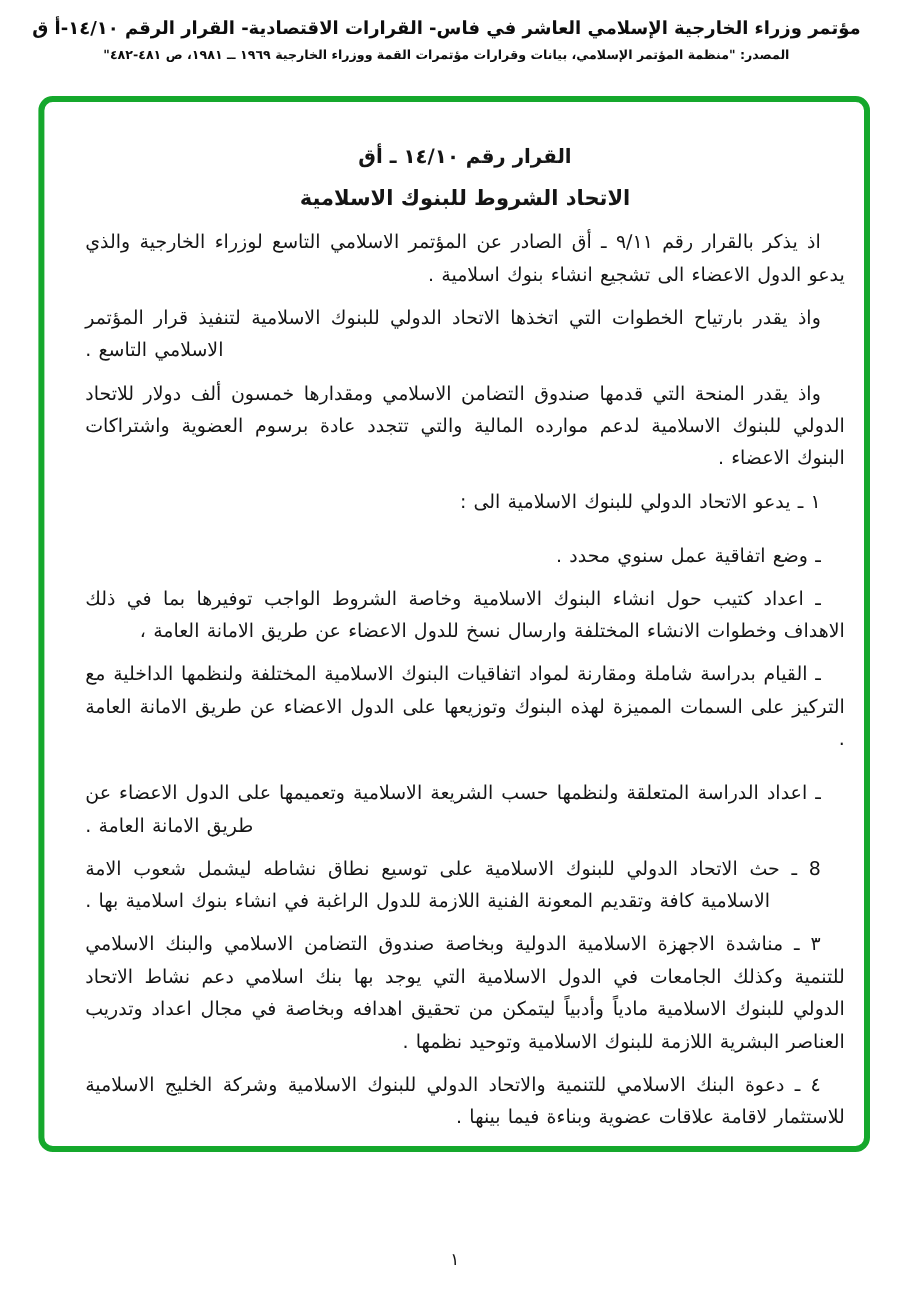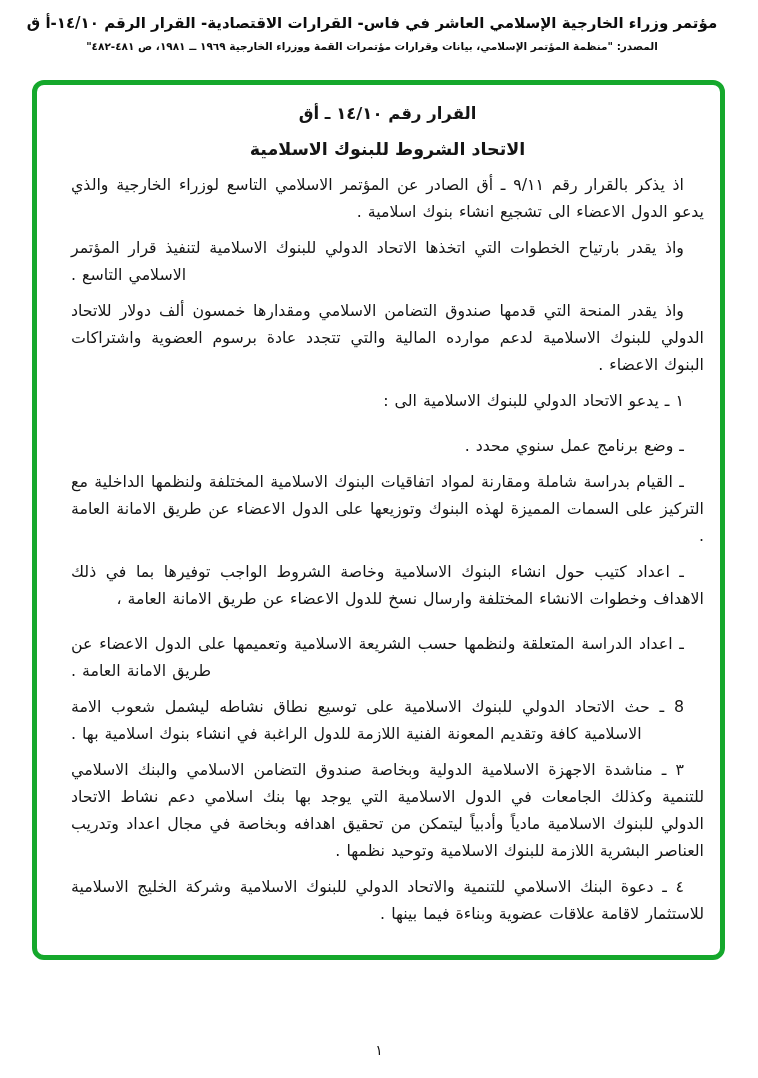--- a/index.html
+++ b/index.html
@@ -21,21 +21,21 @@
   }
   .header-line2 {
     font-size:10.5px; font-weight:bold; margin-top:5px; color:#0d0d0d;
   }
   
   .decision-frame {
     position:absolute; left:32px; top:80px;
     width:693px; height:880px;
     border:5px solid #15a82c; border-radius:12px;
     background:#ffffff;
-    padding:12px 16px 12px 34px;
+    padding:29px 16px 12px 34px;
     direction:rtl;
     overflow:hidden;
   }
   .doc-title {
     text-align:center; font-size:16.5px; font-weight:600;
     margin-top:4px; line-height:26px;
   }
   .doc-subtitle {
     text-align:center; font-size:17.5px; font-weight:bold;
     margin-top:9px; line-height:26px; margin-bottom:4px;
@@ -66,23 +66,23 @@
 
 <div class="decision-frame" style="border-color: rgb(21, 168, 44);">
   <div class="doc-title">القرار رقم ١٤/١٠ ـ أق</div>
   <div class="doc-subtitle">الاتحاد الشروط للبنوك الاسلامية</div>
   <div class="doc-body">
 
       <p class="para">اذ يذكر بالقرار رقم ٩/١١ ـ أق الصادر عن المؤتمر الاسلامي التاسع لوزراء الخارجية والذي يدعو الدول الاعضاء الى تشجيع انشاء بنوك اسلامية .</p>
       <p class="para last-left">واذ يقدر بارتياح الخطوات التي اتخذها الاتحاد الدولي للبنوك الاسلامية لتنفيذ قرار المؤتمر الاسلامي التاسع .</p>
       <p class="para">واذ يقدر المنحة التي قدمها صندوق التضامن الاسلامي ومقدارها خمسون ألف دولار للاتحاد الدولي للبنوك الاسلامية لدعم موارده المالية والتي تتجدد عادة برسوم العضوية واشتراكات البنوك الاعضاء .</p>
       <p class="para">١ ـ يدعو الاتحاد الدولي للبنوك الاسلامية الى :</p>
-      <p class="para gap">ـ وضع برنامج عمل سنوي محدد .</p>
+      <p class="para gap">ـ وضع اتفاقية عمل سنوي محدد .</p>
+      <p class="para">ـ اعداد كتيب حول انشاء البنوك الاسلامية وخاصة الشروط الواجب توفيرها بما في ذلك الاهداف وخطوات الانشاء المختلفة وارسال نسخ للدول الاعضاء عن طريق الامانة العامة ،</p>
       <p class="para">ـ القيام بدراسة شاملة ومقارنة لمواد اتفاقيات البنوك الاسلامية المختلفة ولنظمها الداخلية مع التركيز على السمات المميزة لهذه البنوك وتوزيعها على الدول الاعضاء عن طريق الامانة العامة .</p>
-      <p class="para">ـ اعداد كتيب حول انشاء البنوك الاسلامية وخاصة الشروط الواجب توفيرها بما في ذلك الاهداف وخطوات الانشاء المختلفة وارسال نسخ للدول الاعضاء عن طريق الامانة العامة ،</p>
       <p class="para last-left gap">ـ اعداد الدراسة المتعلقة ولنظمها حسب الشريعة الاسلامية وتعميمها على الدول الاعضاء عن طريق الامانة العامة .</p>
       <p class="para last-left">8 ـ حث الاتحاد الدولي للبنوك الاسلامية على توسيع نطاق نشاطه ليشمل شعوب الامة الاسلامية كافة وتقديم المعونة الفنية اللازمة للدول الراغبة في انشاء بنوك اسلامية بها .</p>
       <p class="para">٣ ـ مناشدة الاجهزة الاسلامية الدولية وبخاصة صندوق التضامن الاسلامي والبنك الاسلامي للتنمية وكذلك الجامعات في الدول الاسلامية التي يوجد بها بنك اسلامي دعم نشاط الاتحاد الدولي للبنوك الاسلامية مادياً وأدبياً ليتمكن من تحقيق اهدافه وبخاصة في مجال اعداد وتدريب العناصر البشرية اللازمة للبنوك الاسلامية وتوحيد نظمها .</p>
       <p class="para">٤ ـ دعوة البنك الاسلامي للتنمية والاتحاد الدولي للبنوك الاسلامية وشركة الخليج الاسلامية للاستثمار لاقامة علاقات عضوية وبناءة فيما بينها .</p>
     </div>
 </div>
 
 <div class="page-number">١</div>
 
 </body></html>

